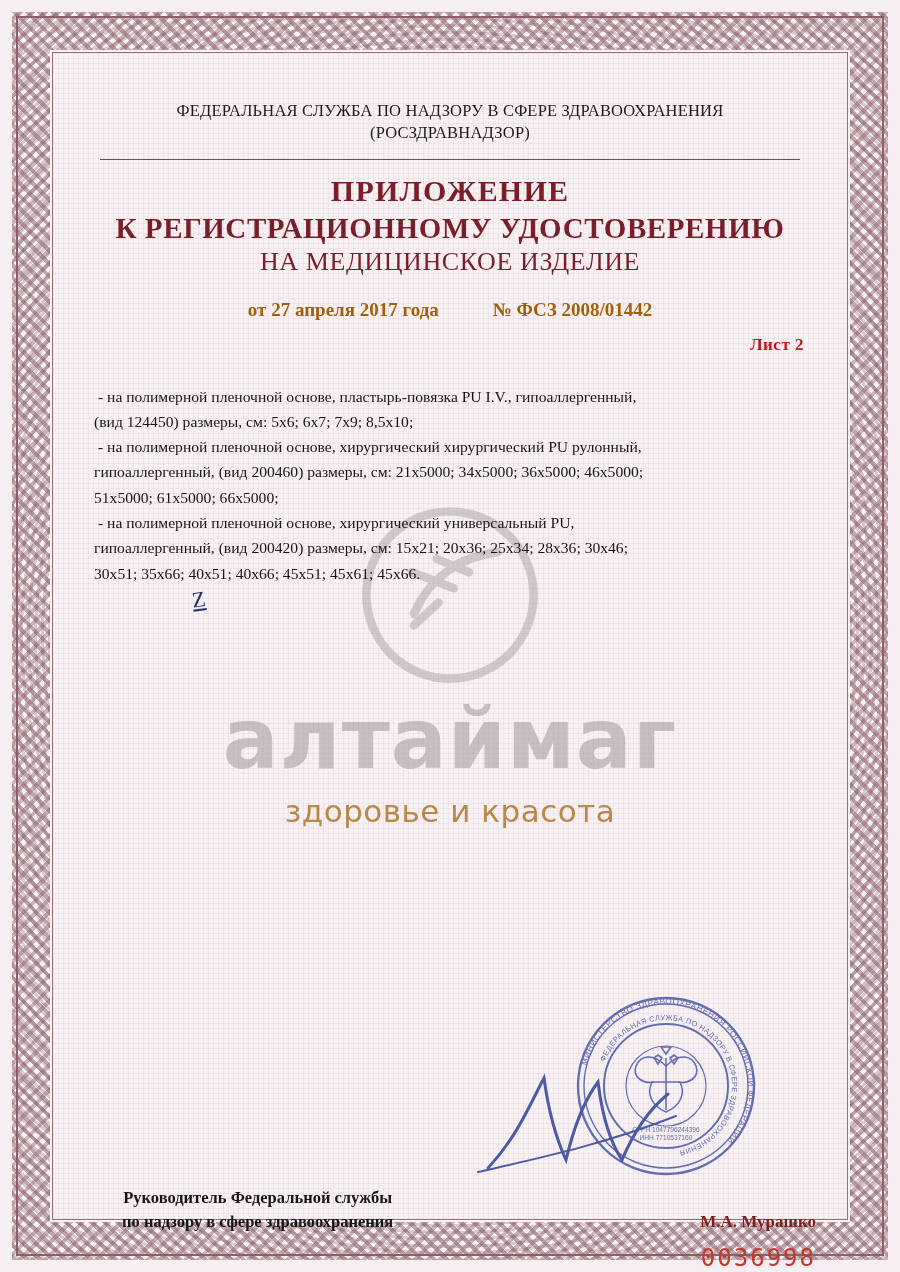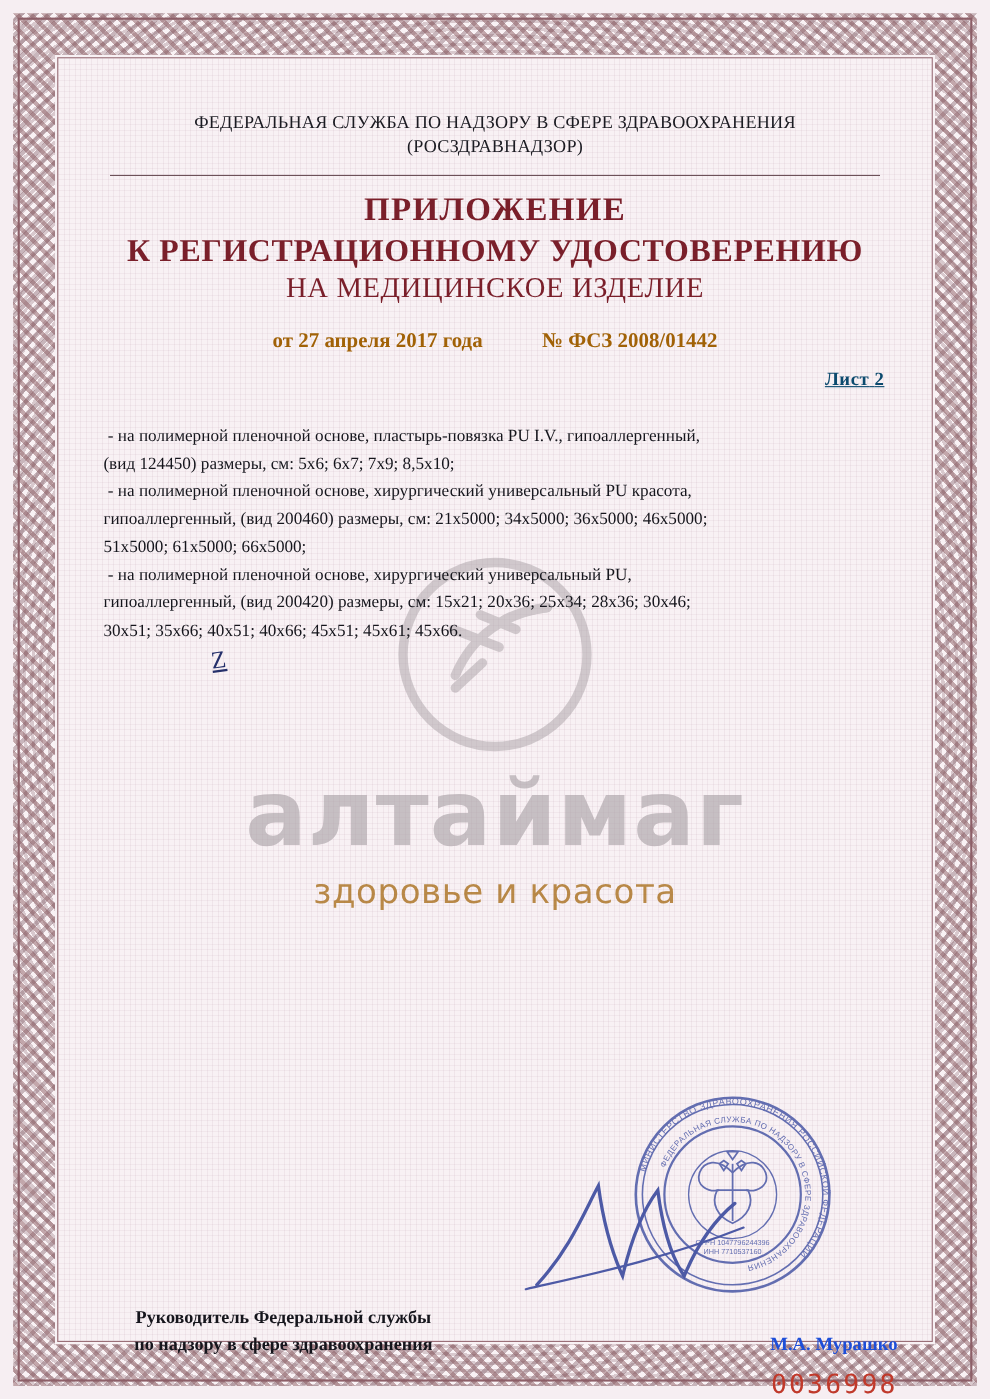--- a/index.html
+++ b/index.html
@@ -192,23 +192,22 @@
     color: #a16207;
   }
   .meta-row .label { font-weight: 700; }
 
   .sheet-no {
     text-align: right;
     padding-right: 36px;
     margin-top: 14px;
     font-size: 17px;
     font-weight: 700;
-    color: #0c4a6e;
+    color: #b91c1c;
     letter-spacing: 0.5px;
-    text-decoration: underline;
   }
 
   .body-text {
     margin-top: 30px;
     padding: 0 22px 0 34px;
     font-size: 15.6px;
     line-height: 1.56;
     color: #15151c;
   }
   .body-text p {
@@ -244,21 +243,21 @@
     color: #15151c;
     line-height: 1.45;
     text-align: center;
   }
   .sign-name {
     position: absolute;
     right: 24px;
     top: 26px;
     font-size: 17px;
     font-weight: 700;
-    color: #1d4ed8;
+    color: #7f1d1d;
   }
   .serial {
     position: absolute;
     right: 24px;
     top: 58px;
     font-family: "DejaVu Sans Mono", monospace;
     font-size: 24px;
     letter-spacing: 2px;
     color: #c0392b;
   }
@@ -332,21 +331,21 @@
     </div>
 
     <div class="sheet-no">
       <span>Лист</span>
       <span>2</span>
     </div>
 
     <div class="body-text">
       <p class="first-line">- на полимерной пленочной основе, пластырь-повязка PU I.V., гипоаллергенный,</p>
       <p>(вид 124450) размеры, см: 5х6; 6х7; 7х9; 8,5х10;</p>
-      <p class="first-line">- на полимерной пленочной основе, хирургический универсальный PU красота,</p>
+      <p class="first-line">- на полимерной пленочной основе, хирургический хирургический PU рулонный,</p>
       <p>гипоаллергенный, (вид 200460) размеры, см: 21х5000; 34х5000; 36х5000; 46х5000;</p>
       <p>51х5000; 61х5000; 66х5000;</p>
       <p class="first-line">- на полимерной пленочной основе, хирургический универсальный PU,</p>
       <p>гипоаллергенный, (вид 200420) размеры, см: 15х21; 20х36; 25х34; 28х36; 30х46;</p>
       <p>30х51; 35х66; 40х51; 40х66; 45х51; 45х61; 45х66.</p>
     </div>
 
     <div class="pen-mark">Z</div>
   </div>
 

